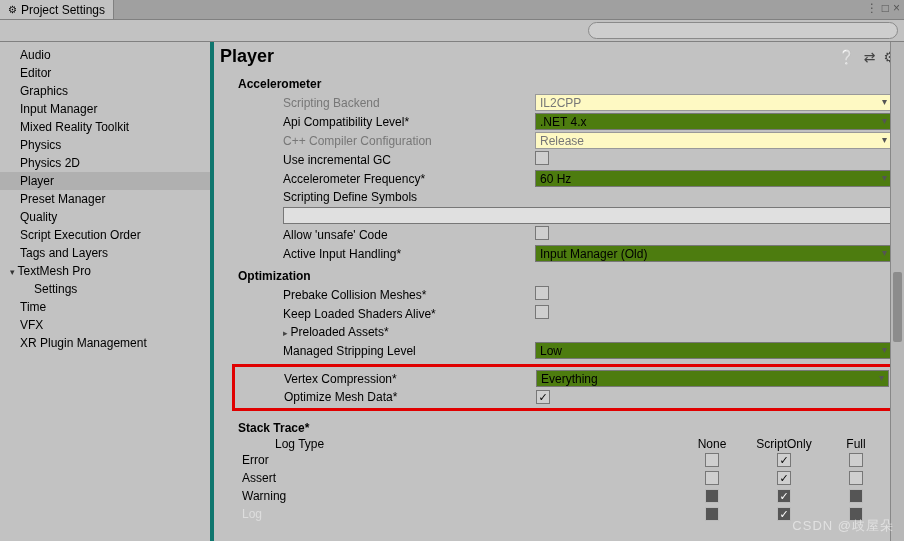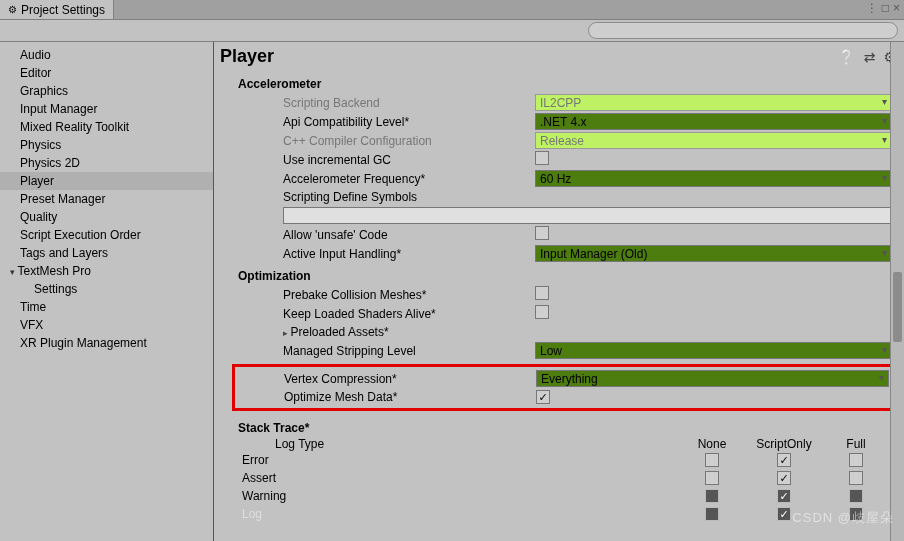--- a/index.html
+++ b/index.html
@@ -61,21 +61,21 @@
   .search-wrap { position: relative; }
   .search-wrap::before {
     content: "🔍";
     position: absolute; left: 6px; top: 1px;
     font-size: 10px; color:#555;
   }
   .body-row { display: flex; flex: 1; min-height: 0; }
   .sidebar {
     width: 214px;
     background: #c2c2c2;
-    border-right: 1px solid #0f766e;
+    border-right: 4px solid #0f766e;
     padding-top: 4px;
     overflow:auto;
   }
   .sidebar-item {
     padding: 2px 4px 2px 20px;
     color: #000;
     cursor: default;
   }
   .sidebar-item.selected {
     background: #b0b0b0;
@@ -133,21 +133,21 @@
     display:flex; align-items:center;
     width: 100%;
     height: 17px;
     background: #4d7c0f;
     border: 1px solid #777;
     padding-left: 4px;
     font-size: 12px;
     color:#000;
     position: relative;
   }
-  .dropdown.disabled { color:#777; background:#bef264; border-color:#999; }
+  .dropdown.disabled { color:#777; background:#fef9c3; border-color:#999; }
   .dropdown::after {
     content:"▾";
     position:absolute; right:4px; top:1px;
     font-size:10px; color:#555;
   }
   .checkbox {
     width: 14px; height: 14px;
     background:#cfcfcf;
     border:1px solid #777;
     display:inline-flex; align-items:center; justify-content:center;
@@ -179,21 +179,21 @@
   .stack-row.contrast .checkbox.checked::after{ color:#fff;}
   .scrollbar {
     position:absolute; right:0; top:0; bottom:0; width:14px;
     background:#b8b8b8; border-left:1px solid #888;
   }
   .scrollbar .thumb {
     position:absolute; left:2px; right:2px; top:230px; height:70px;
     background:#8c8c8c; border-radius:2px;
   }
   .watermark {
-    position:absolute; right:10px; bottom:14px;
+    position:absolute; right:10px; bottom:6px;
     color:rgba(255,255,255,0.5); font-size:13px;
     letter-spacing:1px;
   }
 </style>
 </head>
 <body>
 
 <div class="window-frame">
   <div class="tab-bar">
     <div class="tab">

